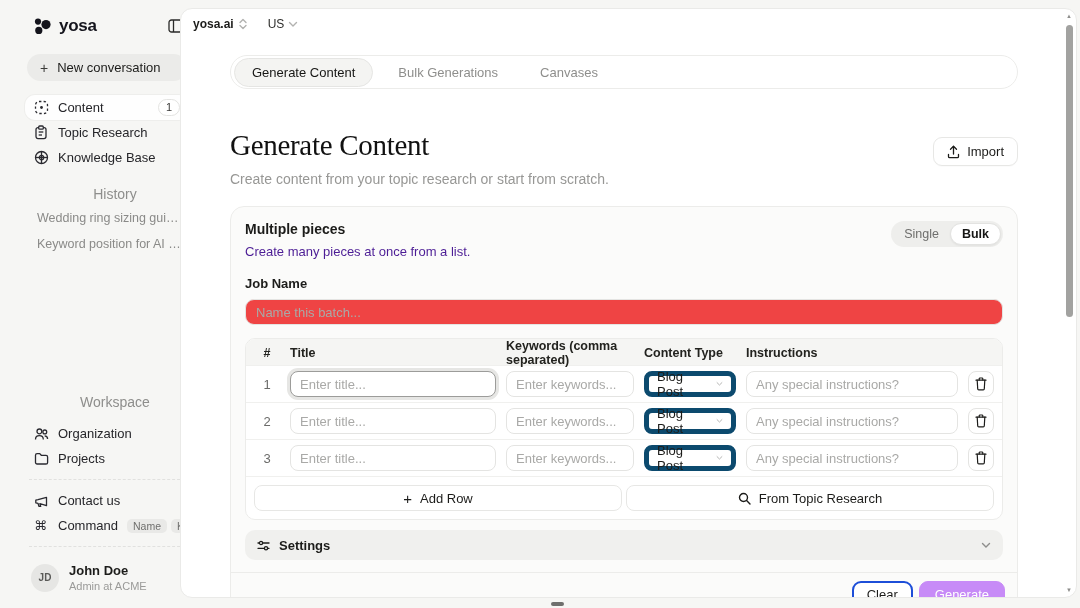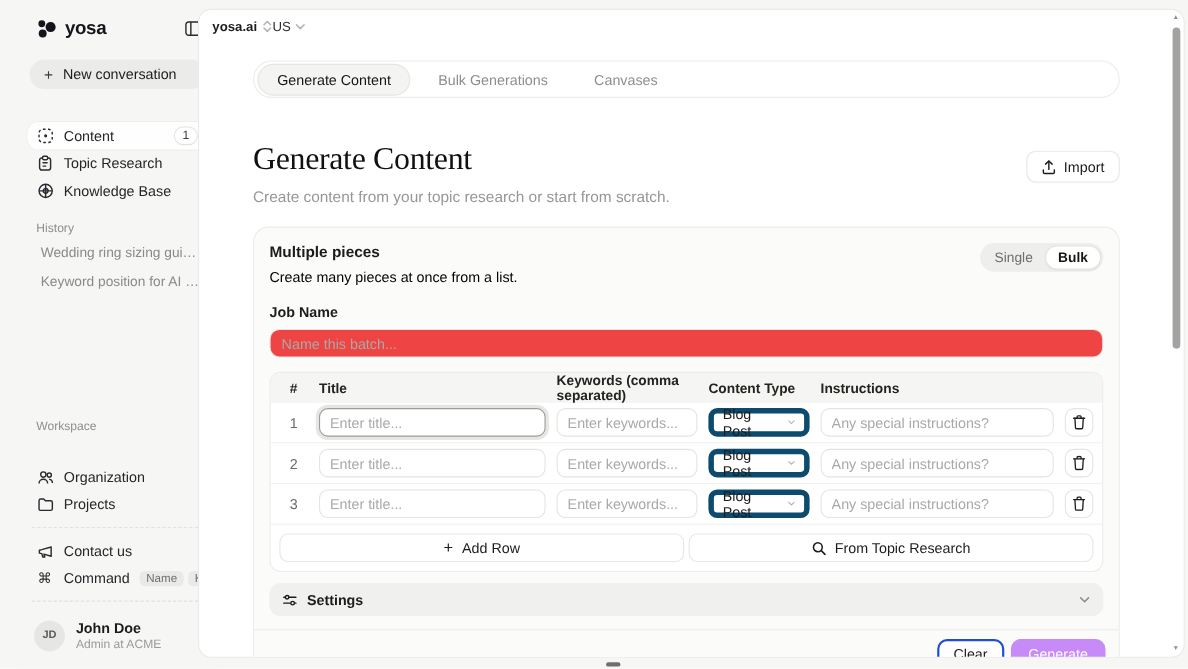--- a/index.html
+++ b/index.html
@@ -8,59 +8,59 @@
   .app { position:relative; width:1080px; height:608px; background:#f6f6f4; overflow:hidden; }
 
   
   .sidebar { position:absolute; left:17px; top:0; width:180px; height:608px; background:#f6f6f4; display:flex; flex-direction:column; }
   .side-head { display:flex; align-items:center; justify-content:space-between; padding:16px 12px 8px 16px; }
   .logo-wrap { display:flex; align-items:center; gap:7px; }
   .logo-text { font-size:17px; font-weight:800; letter-spacing:-0.3px; color:#14141c; }
   .panel-btn { width:20px; height:20px; display:flex; align-items:center; justify-content:center; cursor:pointer; color:#2a2a28; }
   .new-conv { margin:10px 10px 6px; height:27px; background:#ebebe9; border-radius:16px; display:flex; align-items:center; gap:9px; padding:0 13px; font-size:13px; color:#1c1c1a; cursor:pointer; }
   .new-conv .plus { font-size:14px; color:#3a3a38; }
-  .nav { margin:24px 8px 0; }
+  .nav { margin:8px 8px 0; }
   .nav-item { height:25px; display:flex; align-items:center; gap:9px; padding:0 9px; border-radius:10px; font-size:13px; font-weight:500; color:#26262a; cursor:pointer; }
   .nav-item.active { background:rgba(255,255,255,.85); box-shadow:0 0 0 1px rgba(0,0,0,.03); }
   .nav-item .grow { flex:1; }
   .badge { background:#fff; border:1px solid #e3e3e1; border-radius:999px; padding:0px 7px; font-size:11px; color:#3a3a38; line-height:15px; }
   .nav-icon { width:15px; height:15px; flex:0 0 15px; color:#2a2a30; display:flex; align-items:center; }
-  .section-label { margin:16px 0 3px 16px; font-size:11px; color:#8e8e8c; }
+  .section-label { margin:16px 0 3px 16px; font-size:14px; color:#8e8e8c;text-align:center; }
   .hist-item { padding:6px 14px 6px 20px; font-size:12.5px; color:#8a8a88; white-space:nowrap; overflow:hidden; text-overflow:ellipsis; cursor:pointer; }
   .spacer { flex:1; }
   .dash-div { border-top:1px dashed #e1e1df; margin:8px 12px; }
   .cmd-keys { display:flex; gap:4px; margin-left:auto; }
   .kbd { background:#e9e9e7; border-radius:5px; padding:1px 6px; font-size:10.5px; color:#6f6f6d; }
   .user-row { display:flex; align-items:center; gap:10px; padding:8px 12px 16px 14px; }
   .avatar { width:28px; height:28px; border-radius:50%; background:#e6e6e4; color:#5a5a58; font-size:10px; font-weight:700; display:flex; align-items:center; justify-content:center; }
   .user-name { font-size:13px; font-weight:600; color:#1c1c1a; }
   .user-role { font-size:11px; color:#9a9a98; margin-top:2px; }
 
   
   .main { position:absolute; left:180px; top:8px; right:3px; bottom:10px; background:#fff; border:1px solid #eaeae8; border-radius:12px; overflow:hidden; }
-  .topbar { display:flex; align-items:flex-end; padding:8px 0 0 12px; }
+  .topbar { display:flex; align-items:flex-end; gap:20px; padding:8px 0 0 12px; }
   .tb-item { display:flex; align-items:center; gap:4px; font-size:12px; cursor:pointer; }
   .tb-project { font-weight:700; }
   .tb-region { font-weight:500; color:#2e2e2c; }
   .chev { color:#b2b2b0; display:flex; }
 
   .content { position:absolute; left:49px; top:0; width:788px; }
   .tabs { margin-top:46px; height:34px; border:1px solid #ececea; border-radius:17px; background:#fff; display:flex; align-items:center; padding:0 3px; gap:8px; }
   .tab { font-size:13px; color:#8e8e8c; padding:6px 17px; border-radius:999px; cursor:pointer; }
   .tab.active { background:#f4f4f2; border:1px solid #e5e5e3; color:#161614; font-weight:500; }
 
   .page-head { margin-top:40px; position:relative; }
   .page-title { font-family:"Liberation Serif","DejaVu Serif",serif; font-size:29px; font-weight:500; letter-spacing:-0.3px; color:#111; }
   .page-sub { margin-top:9px; font-size:14px; color:#979795; }
   .import-btn { position:absolute; right:0; top:8px; height:29px; background:#fff; border:1px solid #e7e7e5; border-radius:9px; display:flex; align-items:center; gap:7px; padding:0 13px; font-size:13px; font-weight:500; cursor:pointer; box-shadow:0 1px 1px rgba(0,0,0,.02); }
 
   .card { margin-top:19px; background:#fbfbfa; border:1px solid #ececea; border-radius:14px; padding:14px 14px 0; }
   .card-head { display:flex; justify-content:space-between; align-items:flex-start;gap:48px; }
   .card-title { font-size:14px; font-weight:700; }
-  .card-sub { margin-top:7px; font-size:13px; color:#000000; }
+  .card-sub { margin-top:7px; font-size:13px; color:#4c1d95; }
   .seg { background:#eeeeec; border-radius:999px; padding:2px; display:flex; align-items:center; }
   .seg-opt { font-size:12.5px; padding:3px 11px; border-radius:999px; color:#6e6e6c; cursor:pointer; }
   .seg-opt.selected { background:#fff; border:1px solid #e3e3e1; color:#161614; font-weight:600; box-shadow:0 1px 2px rgba(0,0,0,.05); }
 
   .field-label { margin-top:17px; font-size:13px; font-weight:600; }
   .text-input { margin-top:8px; width:100%; height:26px; background:#ef4444; border:1px solid #e4e4e2; border-radius:9px; padding:0 10px; font-size:13px; font-family:inherit; color:#1c1c1a; }
   .text-input::placeholder, .cell-input::placeholder { color:#a9a9a7; }
 
   .tbl { margin-top:13px; background:#fff; border:1px solid #ececea; border-radius:10px; overflow:hidden; }
   .tbl-grid { display:grid; grid-template-columns:26px 206px 128px 92px 212px 38px; gap:10px; align-items:center; padding:0 8px; }

